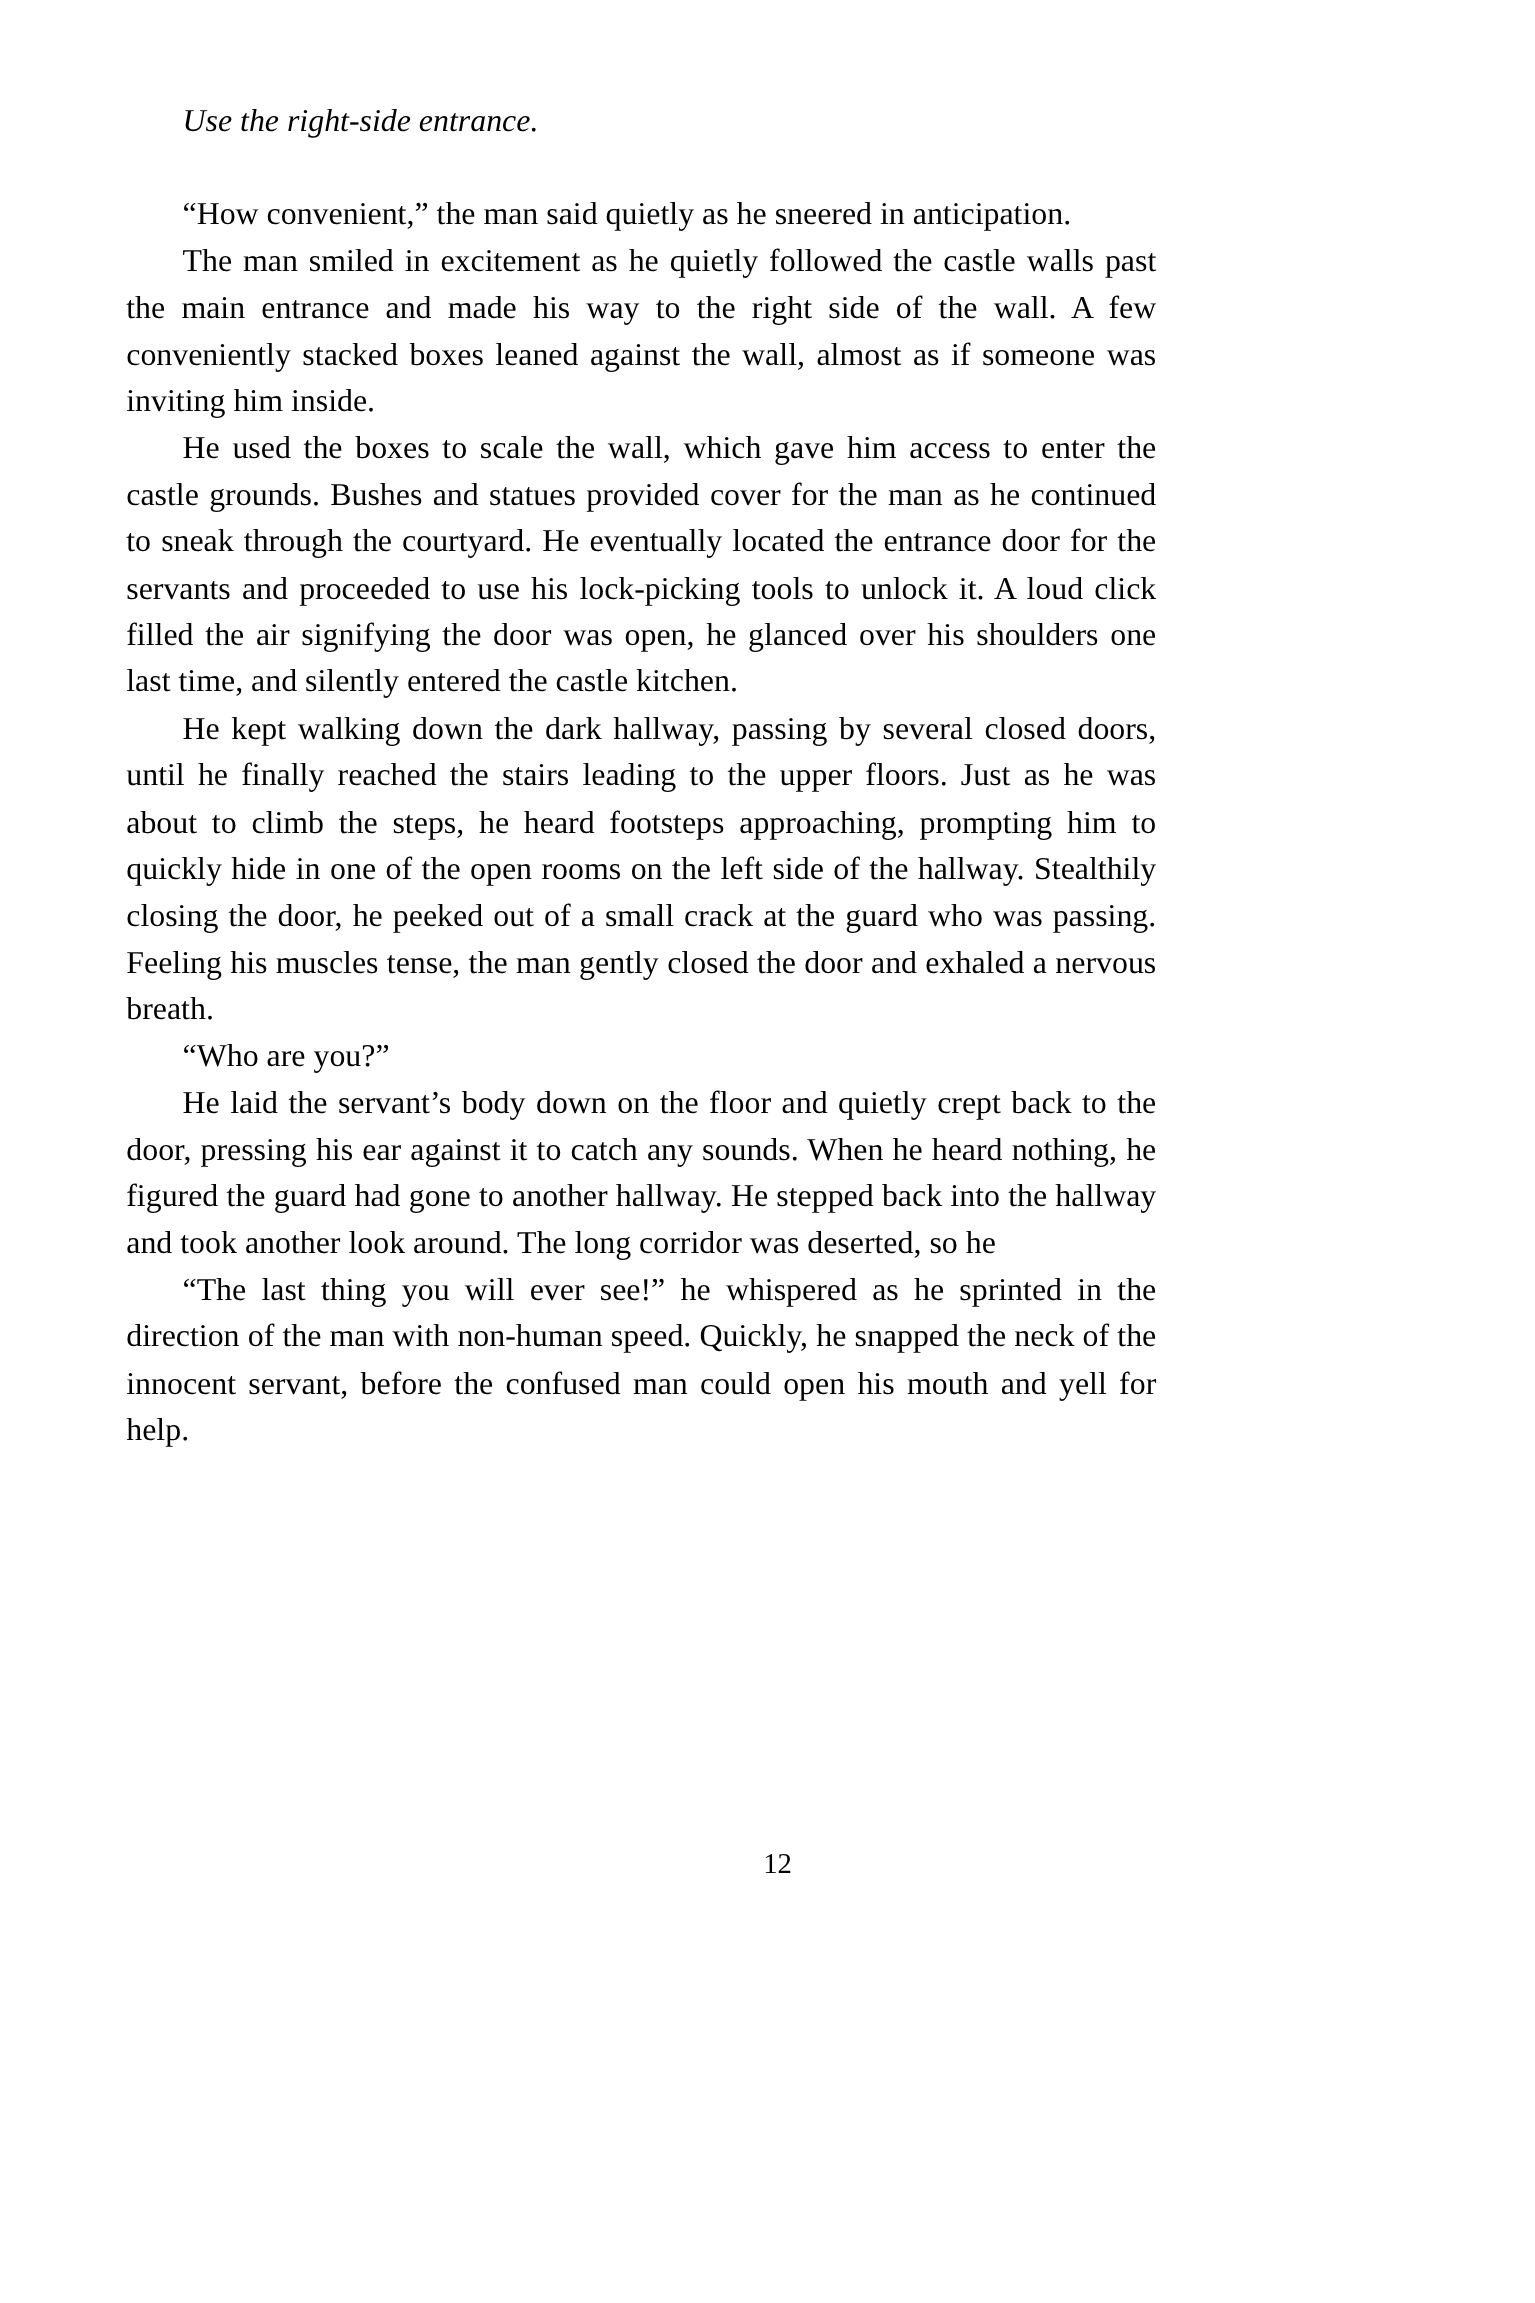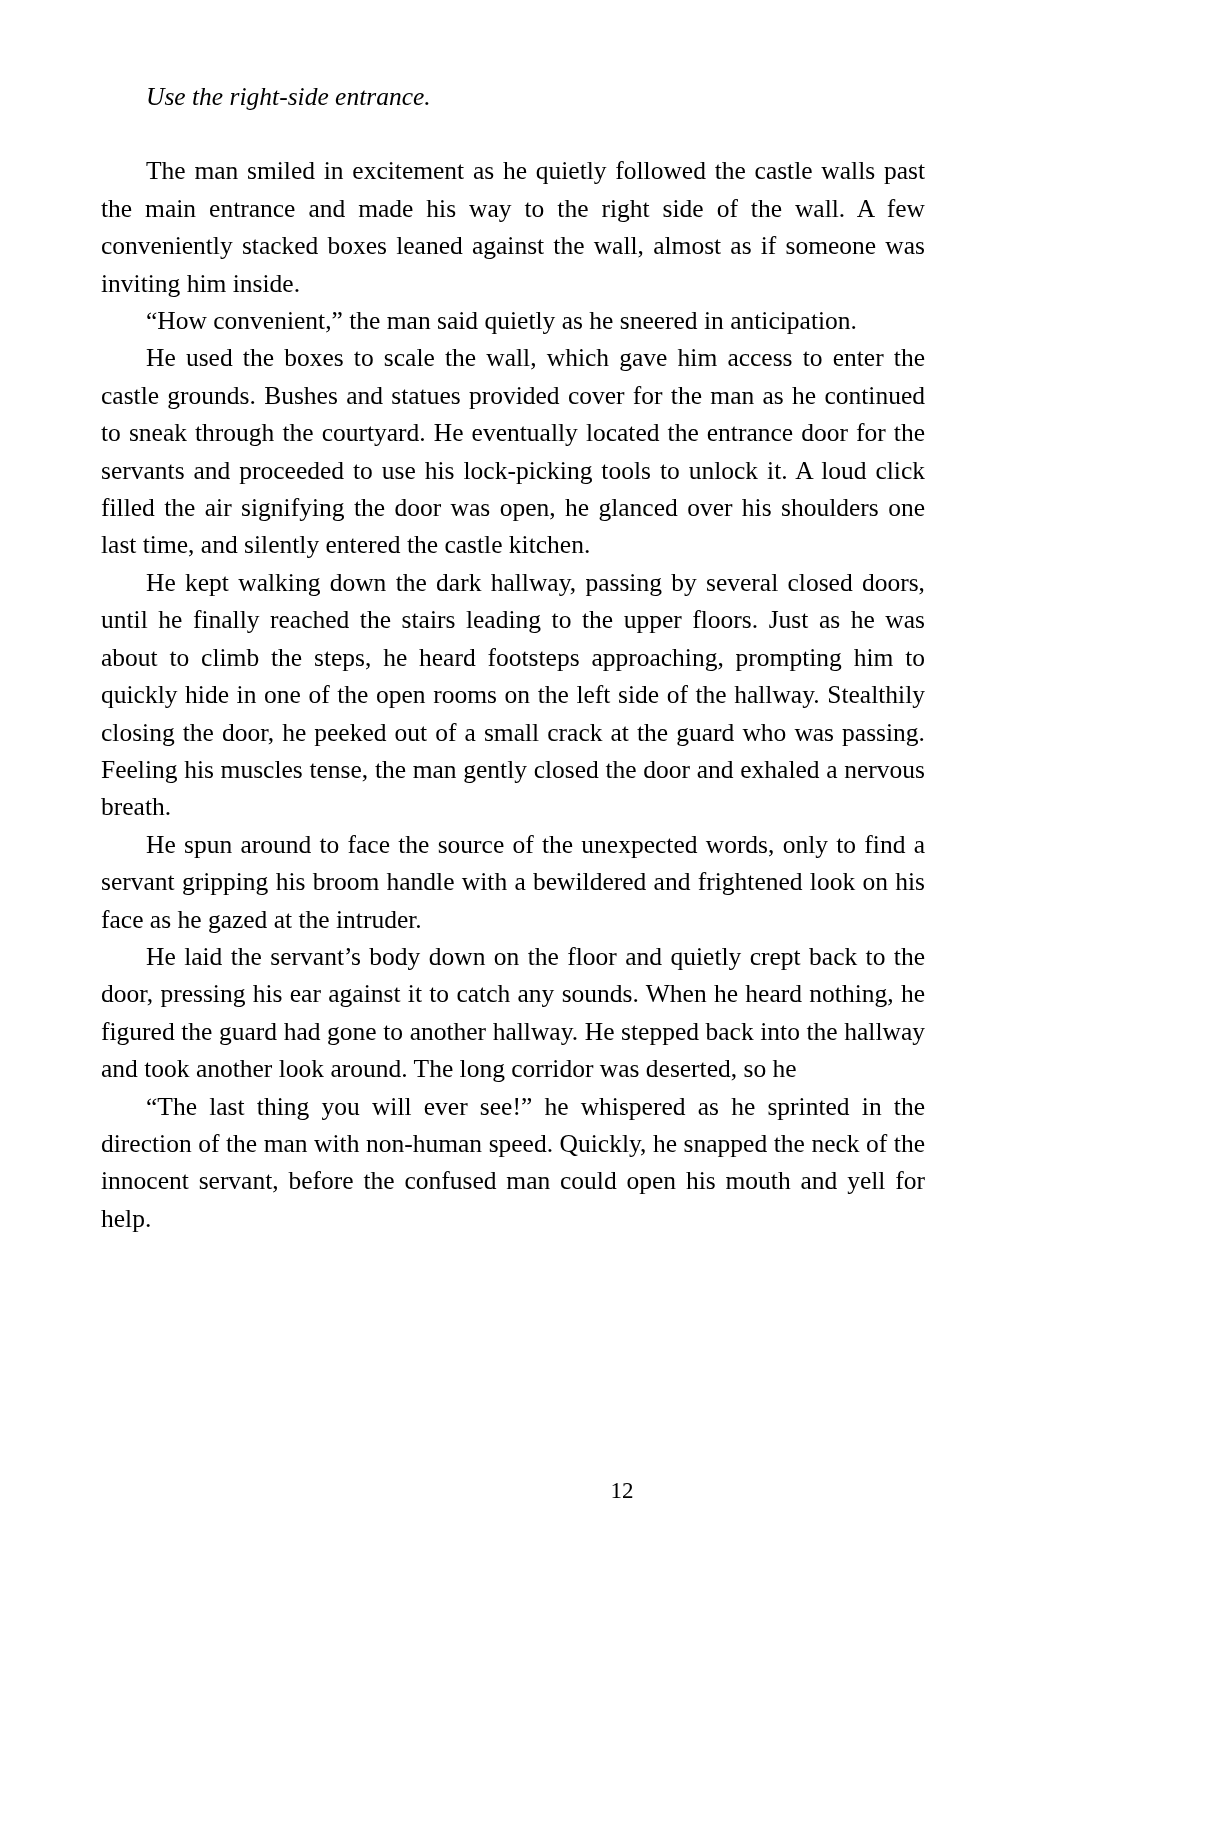--- a/index.html
+++ b/index.html
@@ -79,32 +79,32 @@
 <body>
 
 <div class="page">
 
   <div class="text-column">
 
     <div class="body-text epigraph">Use the right-side entrance.</div>
 
     <div class="gap-after-epigraph"></div>
 
+    <p class="body-text para short">“How convenient,” the man said quietly as he sneered in anticipation.</p>
+
     <p class="body-text para">The man smiled in excitement as he quietly followed the castle walls past the main entrance and made his way to the right side of the wall. A few conveniently stacked boxes leaned against the wall, almost as if someone was inviting him inside.</p>
-
-    <p class="body-text para short">“How convenient,” the man said quietly as he sneered in anticipation.</p>
 
     <p class="body-text para">He used the boxes to scale the wall, which gave him access to enter the castle grounds. Bushes and statues provided cover for the man as he continued to sneak through the courtyard. He eventually located the entrance door for the servants and proceeded to use his lock-picking tools to unlock it. A loud click filled the air signifying the door was open, he glanced over his shoulders one last time, and silently entered the castle kitchen.</p>
 
 
     <p class="body-text para">He kept walking down the dark hallway, passing by several closed doors, until he finally reached the stairs leading to the upper floors. Just as he was about to climb the steps, he heard footsteps approaching, prompting him to quickly hide in one of the open rooms on the left side of the hallway. Stealthily closing the door, he peeked out of a small crack at the guard who was passing. Feeling his muscles tense, the man gently closed the door and exhaled a nervous breath.</p>
 
 
+    <p class="body-text para short">“Who are you?”</p>
 
-    <p class="body-text para">He spun around to face the source of the unexpected words, only to find a servant gripping his broom handle with a bewildered and frightened look on his face as he gazed at the intruder.</p>
 
     <p class="body-text para">He laid the servant’s body down on the floor and quietly crept back to the door, pressing his ear against it to catch any sounds. When he heard nothing, he figured the guard had gone to another hallway. He stepped back into the hallway and took another look around. The long corridor was deserted, so he</p>
 
     <p class="body-text para">“The last thing you will ever see!” he whispered as he sprinted in the direction of the man with non-human speed. Quickly, he snapped the neck of the innocent servant, before the confused man could open his mouth and yell for help.</p>
 
   </div>
 
   <div class="page-number">12</div>
 
 </div>

